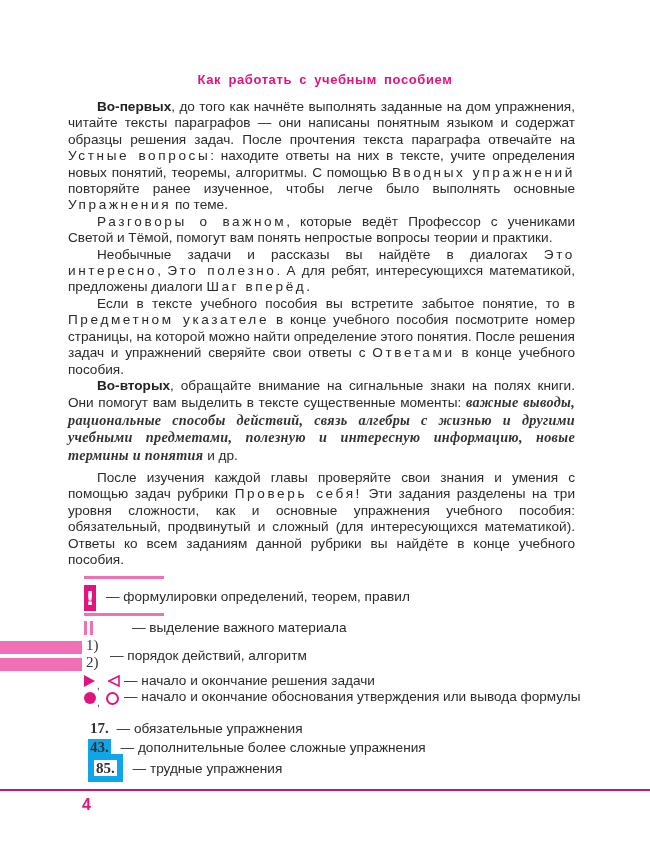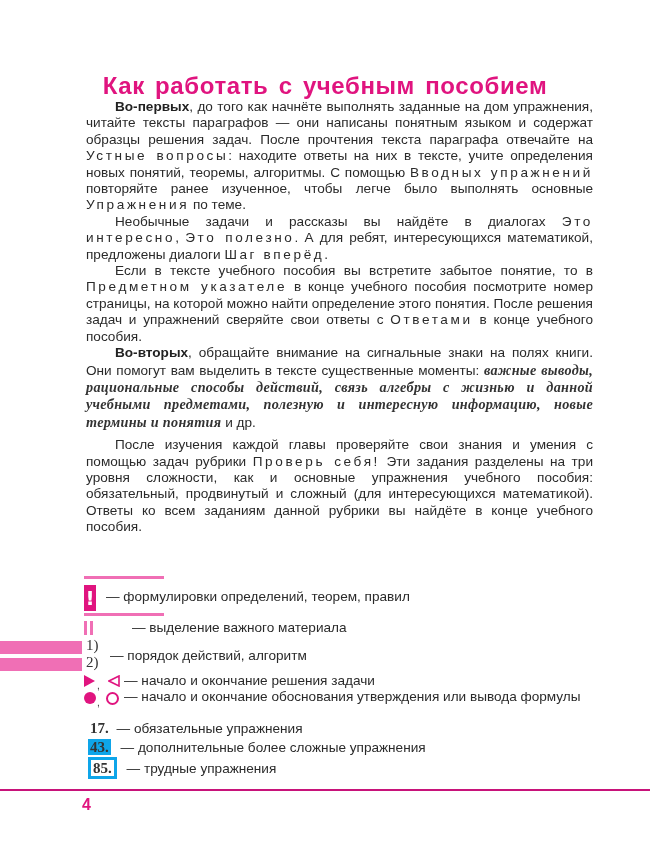--- a/index.html
+++ b/index.html
@@ -1,60 +1,61 @@
 <!DOCTYPE html>
 <html><head>
   <meta charset="utf-8">
   <style>
     html, body { margin: 0; padding: 0; background: #ffffff; }
     body { width: 650px; height: 865px; position: relative; overflow: hidden;
            font-family: "Liberation Sans", "DejaVu Sans", sans-serif; color: #2a2a2a; }
     .title { position: absolute; left: 0; width: 590px; top: 72px; text-align: center;
              padding-left: 60px; box-sizing: border-box;
-             font-size: 24px; font-weight: bold; color: #e0147f; letter-spacing: 0.6px; word-spacing: 3px; }
-    .body-text { position: absolute; left: 86px; top: 99px; width: 507px;
+             font-size: 13px; font-weight: bold; color: #e0147f; letter-spacing: 0.6px; word-spacing: 3px; }
+    .body-text { position: absolute; left: 68px; top: 99px; width: 507px;
                  font-size: 13.6px; line-height: 16.4px; text-align: justify; }
     .body-text p { margin: 0; text-indent: 29px; }
     .sp { letter-spacing: 2.6px; }
     .it { font-family: "Liberation Serif", "DejaVu Serif", serif; font-style: italic; font-weight: bold; font-size: 14.2px; letter-spacing: 0.3px; color: #333; }
     b { color: #222; }
 
     .legend-line { position: absolute; height: 3px; background: #f06fb5; }
     .row { position: absolute; left: 84px; font-size: 13.6px; color: #2a2a2a; white-space: nowrap; }
     .excl-box { position: absolute; left: 84px; top: 585px; width: 12px; height: 26px; background: #e0147f; }
     .excl-box span { display:block; color:#fff; font-weight:bold; font-size:20px; text-align:center; line-height:26px; font-family: "DejaVu Sans", sans-serif; }
     .bar-v { position: absolute; width: 3px; height: 14px; background: #f06fb5; top: 621px; }
     .pink-band { position: absolute; left: 0; width: 82px; height: 13px; background: #f06fb5; }
     .num-serif { font-family: "Liberation Serif", "DejaVu Serif", serif; font-size: 15px; font-weight: bold; color: #333; }
     .tri-filled { position: absolute; left: 84px; top: 675px; width: 0; height: 0;
                   border-top: 6px solid transparent; border-bottom: 6px solid transparent; border-left: 11px solid #e0147f; }
     .tri-open { position: absolute; left: 108px; top: 675px; width: 12px; height: 12px; }
     .dot-filled { position: absolute; left: 84px; top: 692px; width: 12px; height: 12px; border-radius: 50%; background: #e0147f; }
     .dot-open { position: absolute; left: 106px; top: 692px; width: 9px; height: 9px; border-radius: 50%; border: 2px solid #e0147f; }
     .comma { position: absolute; font-size: 10px; color:#333; }
     .hl43 { background: #0ea5e9; padding: 0 2px; }
-    .box85 { border: 3px solid #0ea5e9; padding: 0 2px; }
+    .box85 { border: 6px solid #0ea5e9; padding: 0 2px; }
     .footer-line { position: absolute; left: 0; top: 789px; width: 650px; height: 2px; background: #c8137a; }
     .page-num { position: absolute; left: 82px; top: 796px; font-size: 16px; font-weight: bold; color: #e0147f; }
   </style>
 </head>
 <body>
 
 <div class="title">Как работать с учебным пособием</div>
 
 <div class="body-text">
   <p><b>Во-первых</b><span>, до того как начнёте выполнять заданные на дом упражнения, читайте тексты параграфов — они написаны понятным языком и содержат образцы решения задач. После прочтения текста параграфа отвечайте на </span><span class="sp">Устные вопросы</span><span>: находите ответы на них в тексте, учите определения новых понятий, теоремы, алгоритмы. С помощью </span><span class="sp">Вводных упражнений</span><span> повторяйте ранее изученное, чтобы легче было выполнять основные </span><span class="sp">Упражнения</span><span> по теме.</span></p>
 
 
+  <p><span class="sp">Разговоры о важном</span><span>, которые ведёт Профессор с учениками Светой и Тёмой, помогут вам понять непростые вопросы теории и практики.</span></p>
 
   <p><span>Необычные задачи и рассказы вы найдёте в диалогах </span><span class="sp">Это интересно</span><span>, </span><span class="sp">Это полезно</span><span>. А для ребят, интересующихся математикой, предложены диалоги </span><span class="sp">Шаг вперёд</span><span>.</span></p>
 
   <p><span>Если в тексте учебного пособия вы встретите забытое понятие, то в </span><span class="sp">Предметном указателе</span><span> в конце учебного пособия посмотрите номер страницы, на которой можно найти определение этого понятия. После решения задач и упражнений сверяйте свои ответы с </span><span class="sp">Ответами</span><span> в конце учебного пособия.</span></p>
 
-  <p><b>Во-вторых</b><span>, обращайте внимание на сигнальные знаки на полях книги. Они помогут вам выделить в тексте существенные моменты: </span><span class="it">важные выводы, рациональные способы действий, связь алгебры с жизнью и данной учебными предметами, полезную и интересную информацию, новые термины и понятия</span><span> и др.</span></p>
+  <p><b>Во-вторых</b><span>, обращайте внимание на сигнальные знаки на полях книги. Они помогут вам выделить в тексте существенные моменты: </span><span class="it">важные выводы, рациональные способы действий, связь алгебры с жизнью и другими учебными предметами, полезную и интересную информацию, новые термины и понятия</span><span> и др.</span></p>
 
   <p style="margin-top:6px;"><span>После изучения каждой главы проверяйте свои знания и умения с помощью задач рубрики </span><span class="sp">Проверь себя!</span><span> Эти задания разделены на три уровня сложности, как и основные упражнения учебного пособия: обязательный, продвинутый и сложный (для интересующихся математикой). Ответы ко всем заданиям данной рубрики вы найдёте в конце учебного пособия.</span></p>
 
 </div>
 
 <div class="legend-line" style="left:84px; top:576px; width:80px;"></div>
 <div class="excl-box">
     <span>!</span>
   </div>
 <div class="row" style="left:106px; top:589px;">— формулировки определений, теорем, правил</div>

